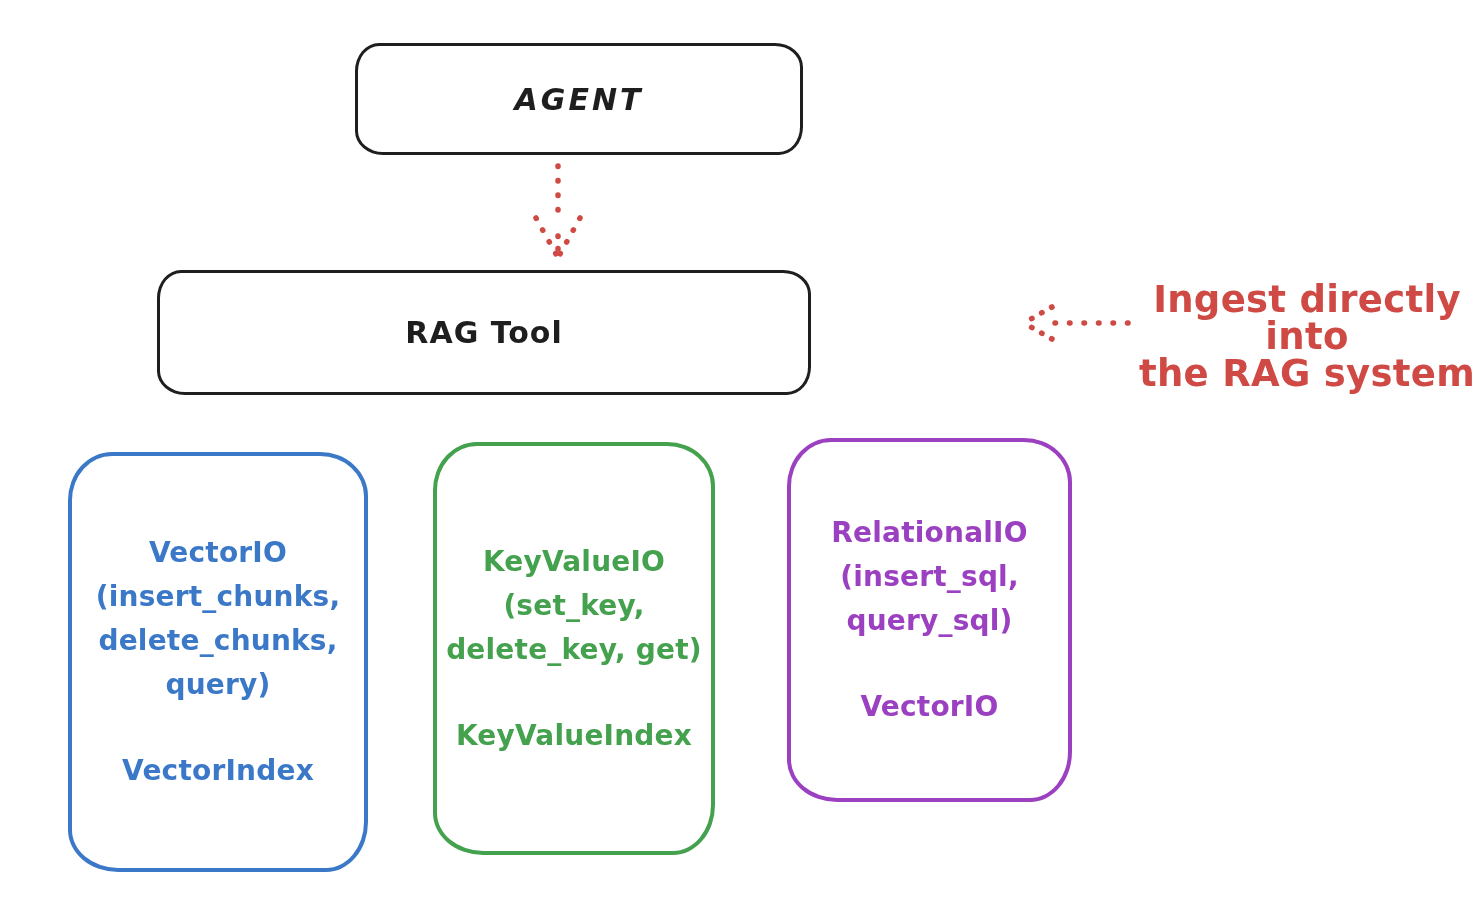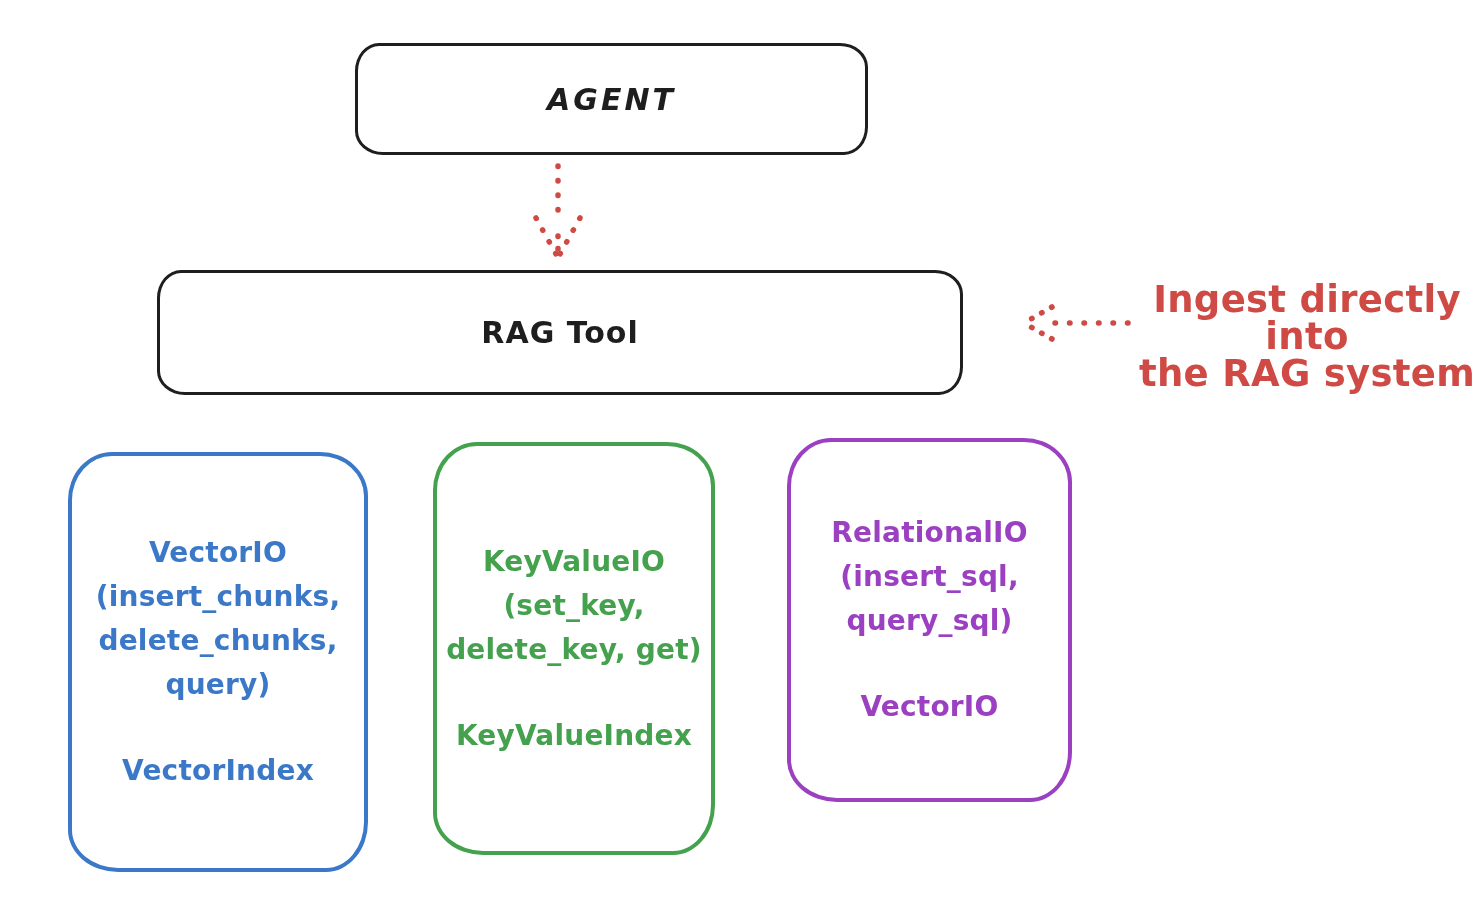--- a/index.html
+++ b/index.html
@@ -26,29 +26,29 @@
   }
   .black-box {
     border: 3.5px solid #1e1e1e;
     border-radius: 24px 28px 24px 28px / 28px 24px 28px 24px;
     color: #1e1e1e;
     font-size: 30px;
     font-weight: 700;
   }
   .agent-box {
     left: 355px; top: 43px;
-    width: 513px; height: 112px;
+    width: 448px; height: 112px;
   }
   .agent-box .label {
     font-style: italic;
     letter-spacing: 3px;
   }
   .ragtool-box {
     left: 157px; top: 270px;
-    width: 806px; height: 125px;
+    width: 654px; height: 125px;
   }
   .ragtool-box .label {
     letter-spacing: 1px;
   }
   .io-box {
     border: 4px solid;
     border-radius: 44px 48px 42px 50px / 48px 44px 50px 42px;
     flex-direction: column;
     font-size: 28px;
     font-weight: 600;

